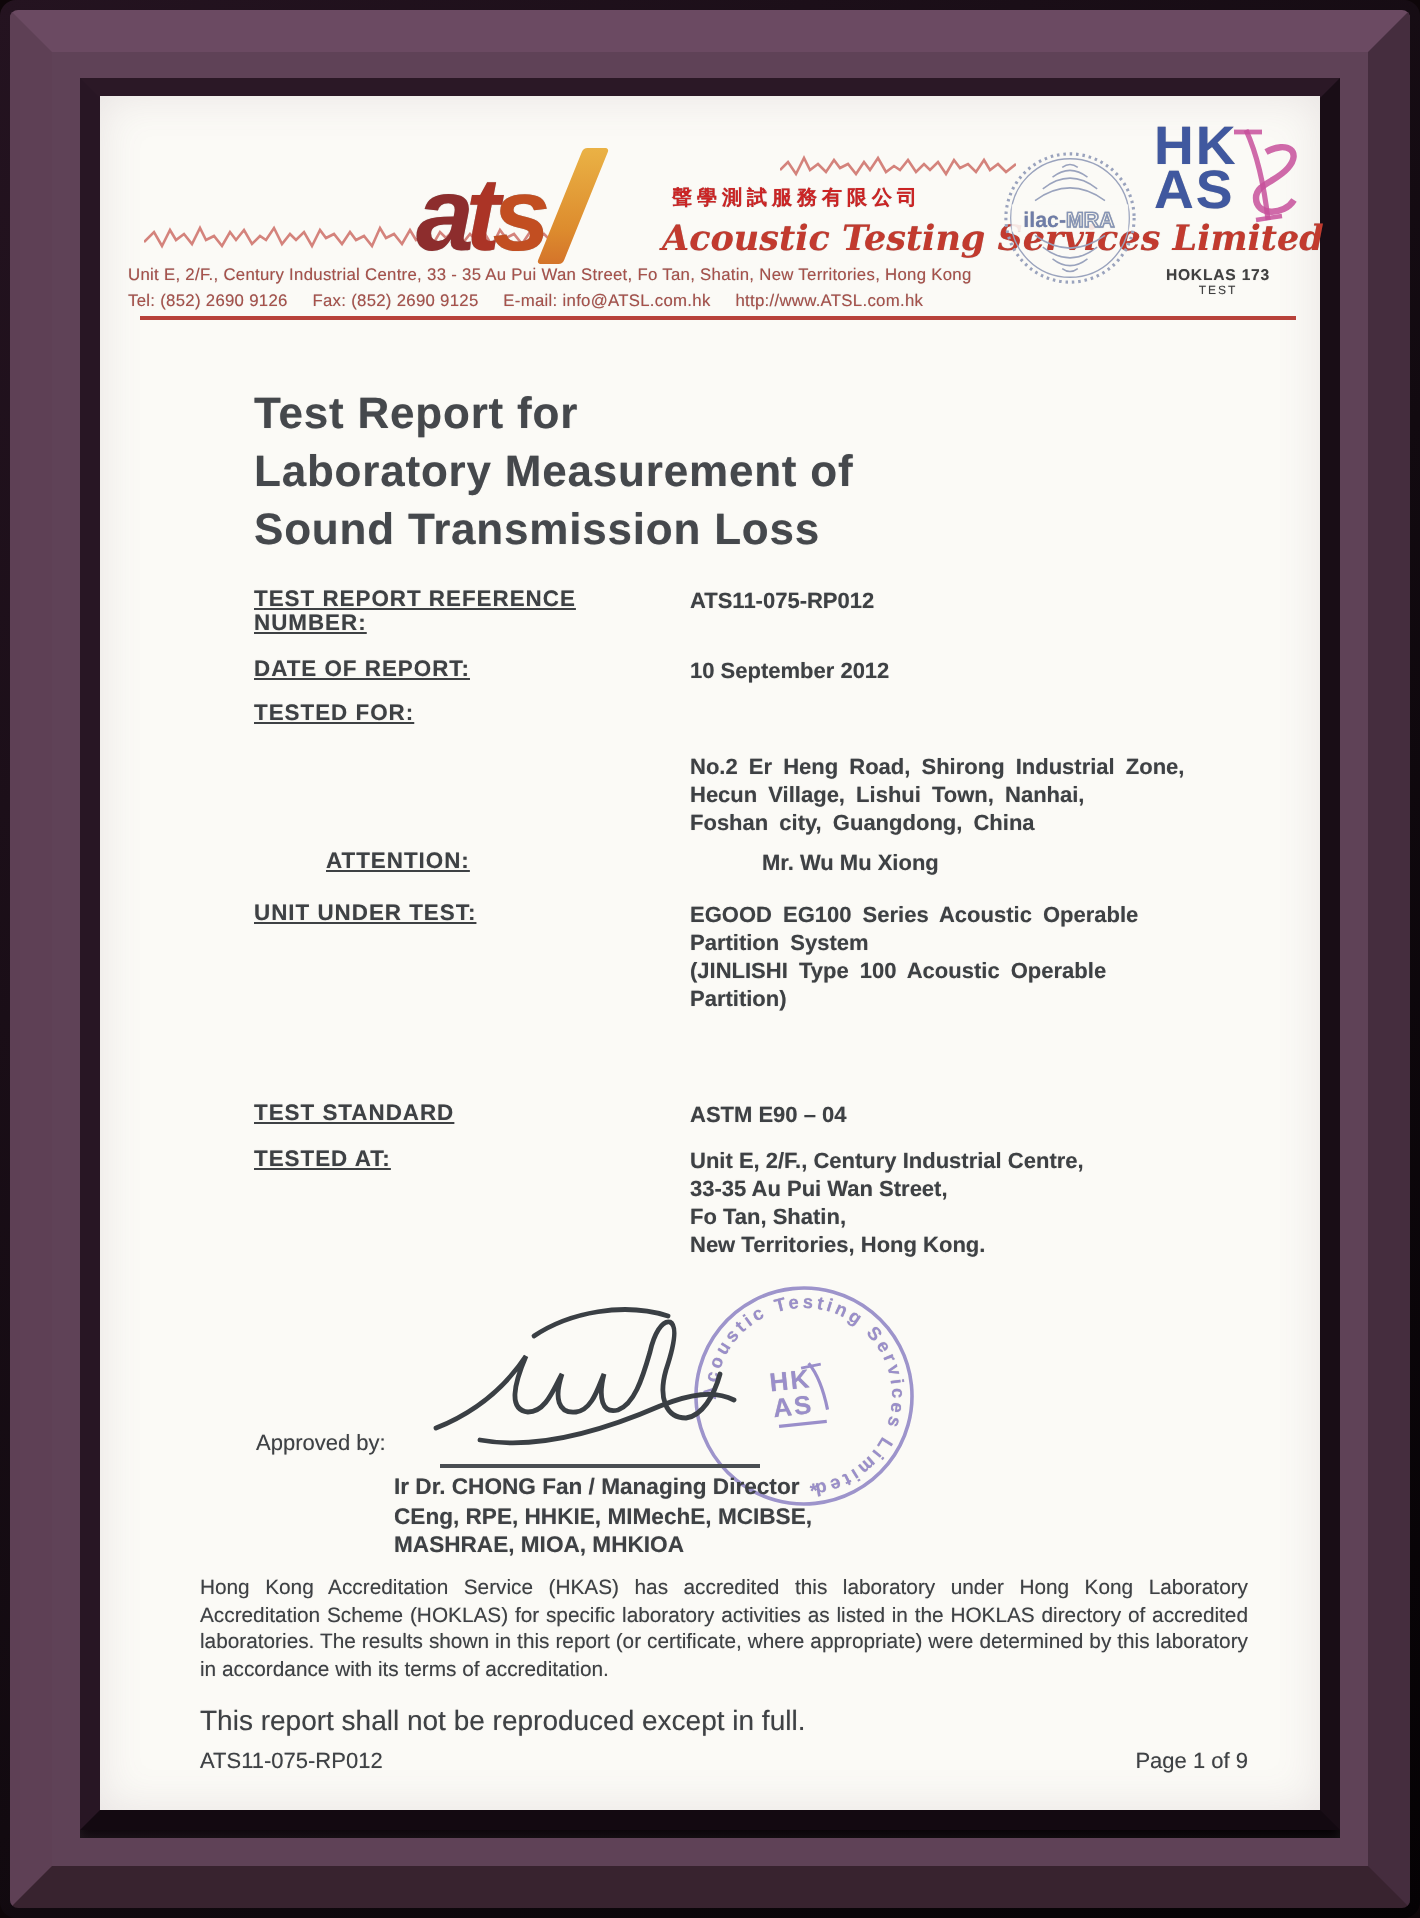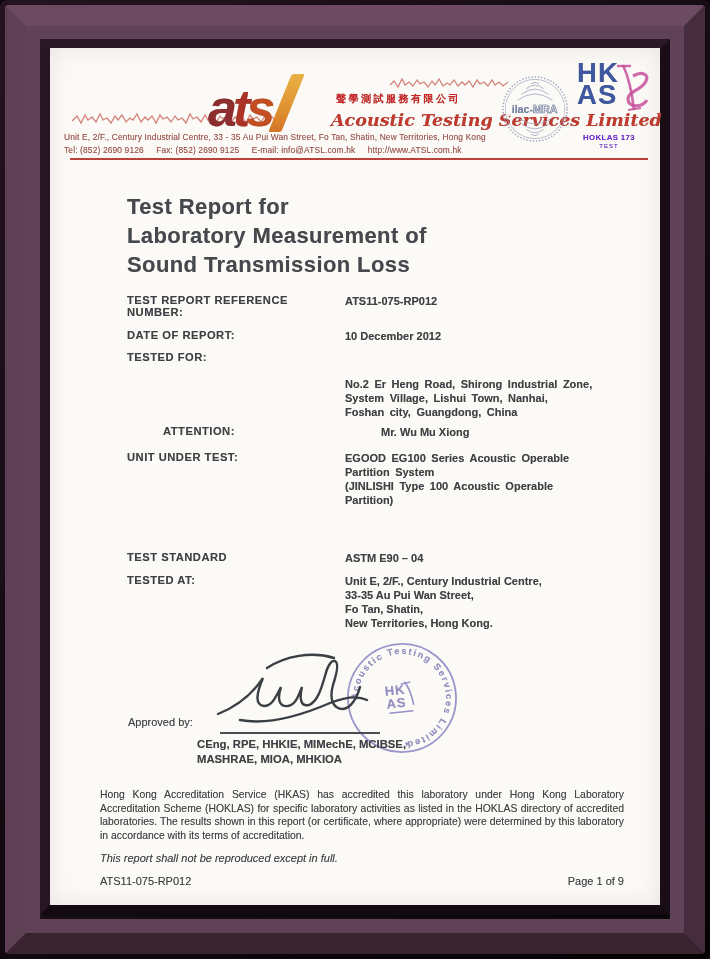--- a/index.html
+++ b/index.html
@@ -36,46 +36,46 @@
   .addr { position:absolute; left:14px; color:#a8514a; font-size:8.4px; letter-spacing:0.15px; white-space:pre; }
   .addr1 { top:84px; }
   .addr2 { top:97px; }
   .red-rule { position:absolute; left:20px; top:110px; width:578px; height:2.4px; background:#b8423a; }
 
   .ilac-badge { position:absolute; left:451px; top:27px; }
   .hkas-badge { position:absolute; left:527px; top:14px; width:70px; }
   .hkas-letters { font-weight:900; font-size:27px; line-height:22px; color:#40589f; letter-spacing:1px;
                   transform:scaleX(1.02); transform-origin:left; white-space:pre-line; }
   .hkas-overlay { position:absolute; left:20px; top:0; pointer-events:none; }
-  .hoklas { position:absolute; left:521px; top:85px; width:76px; text-align:center; color:#6d28d9; }
+  .hoklas { position:absolute; left:521px; top:85px; width:76px; text-align:center; color:#404040; }
   .hoklas .h1 { font-size:7.8px; font-weight:bold; letter-spacing:0.4px; }
   .hoklas .h2 { font-size:6px; letter-spacing:1px; margin-top:1px; }
 
   
   .doc-title { position:absolute; left:77px; top:144px; font-size:22px; font-weight:bold; color:#45484c;
                line-height:29px; letter-spacing:0.4px; }
 
   
   .details { position:absolute; left:77px; top:246px; width:500px; }
   .drow { display:flex; }
-  .d-label { width:218px; flex:none; font-weight:bold; font-size:11.2px; letter-spacing:0.5px; color:#3e4144; }
+  .d-label { width:218px; flex:none; font-weight:bold; font-size:11.2px; letter-spacing:0.5px; color:#3e4144;text-decoration:underline; }
   .d-value { width:278px; font-weight:bold; font-size:11px; line-height:14px; color:#3e4144; white-space:pre-line; }
   .spread { word-spacing:2.5px; }
 
   
   .stamp { position:absolute; left:294px; top:592px; opacity:0.88; transform:rotate(-6deg); }
   .signature { position:absolute; left:162px; top:598px; }
   .approved-label { position:absolute; left:78px; top:668px; font-size:11px; color:#3e4144; }
   .sig-line { position:absolute; left:170px; top:684px; width:160px; height:1.6px; background:#4a4e52; }
   .approver { position:absolute; left:147px; top:689px; font-size:11.3px; font-weight:bold; line-height:14.5px; color:#3e4144; }
 
   
   .accred-note { position:absolute; left:50px; top:740px; width:524px; font-size:10.4px; line-height:13.6px;
                  text-align:justify; color:#3e4144; }
-  .repro-note { position:absolute; left:50px; top:804px; font-size:11px; color:#3e4144;font-style:italic; }
+  .repro-note { position:absolute; left:50px; top:804px; font-size:14px; color:#3e4144; }
   .foot-row { position:absolute; left:50px; top:827px; width:524px; display:flex; justify-content:space-between;
               font-size:11px; color:#3e4144; }
 </style>
 </head>
 <body>
 
 <div class="scene">
   <div class="frame-l1"></div>
   <div class="frame-l2"></div>
   <div class="frame-l3"></div>
@@ -142,29 +142,29 @@
       <div>Sound Transmission Loss</div>
     </div>
 
     <div class="details">
       <div class="drow">
         <span class="d-label">TEST REPORT REFERENCE NUMBER:</span>
         <span class="d-value">ATS11-075-RP012</span>
       </div>
       <div class="drow" style="margin-top:11px;">
         <span class="d-label">DATE OF REPORT:</span>
-        <span class="d-value">10 December 2012</span>
+        <span class="d-value">10 September 2012</span>
       </div>
       <div class="drow" style="margin-top:8px;">
         <span class="d-label">TESTED FOR:</span>
       </div>
       <div class="drow" style="margin-top:14px;">
         <span class="d-label"></span>
         <span class="d-value spread">No.2 Er Heng Road, Shirong Industrial Zone,
-System Village, Lishui Town, Nanhai,
+Hecun Village, Lishui Town, Nanhai,
 Foshan city, Guangdong, China</span>
       </div>
       <div class="drow" style="margin-top:6px;margin-left:36px;">
         <span class="d-label">ATTENTION:</span>
         <span class="d-value">Mr. Wu Mu Xiong</span>
       </div>
       <div class="drow" style="margin-top:12px;">
         <span class="d-label">UNIT UNDER TEST:</span>
         <span class="d-value spread">EGOOD EG100 Series Acoustic Operable
 Partition System
@@ -204,20 +204,21 @@
       <g fill="none" stroke="#3a3f44" stroke-width="2.4" stroke-linecap="round">
         <path d="M55,22 C73,10 100,5 122,12"></path>
         <path d="M6,68 C26,60 41,47 51,32 C45,46 42,59 52,60 C61,60 65,48 69,41 C65,53 67,61 76,60 C84,59 87,48 90,41 C87,53 89,61 97,59 C105,56 109,44 113,30 C115,21 119,14 123,15 C127,17 125,27 121,39 C117,53 121,63 131,63 C139,62 145,52 148,41"></path>
         <path d="M28,74 C55,79 88,70 118,57 C133,51 145,49 155,54"></path>
       </g>
     </svg>
 
     <div class="approved-label">Approved by:</div>
     <div class="sig-line"></div>
     <div class="approver">
+      <div>Ir Dr. CHONG Fan / Managing Director</div>
       <div>CEng, RPE, HHKIE, MIMechE, MCIBSE,</div>
       <div>MASHRAE, MIOA, MHKIOA</div>
     </div>
 
     <div class="accred-note">Hong Kong Accreditation Service (HKAS) has accredited this laboratory under Hong Kong Laboratory Accreditation Scheme (HOKLAS) for specific laboratory activities as listed in the HOKLAS directory of accredited laboratories. The results shown in this report (or certificate, where appropriate) were determined by this laboratory in accordance with its terms of accreditation.</div>
     <div class="repro-note">This report shall not be reproduced except in full.</div>
     <div class="foot-row">
       <span>ATS11-075-RP012</span>
       <span>Page 1 of 9</span>
     </div>

